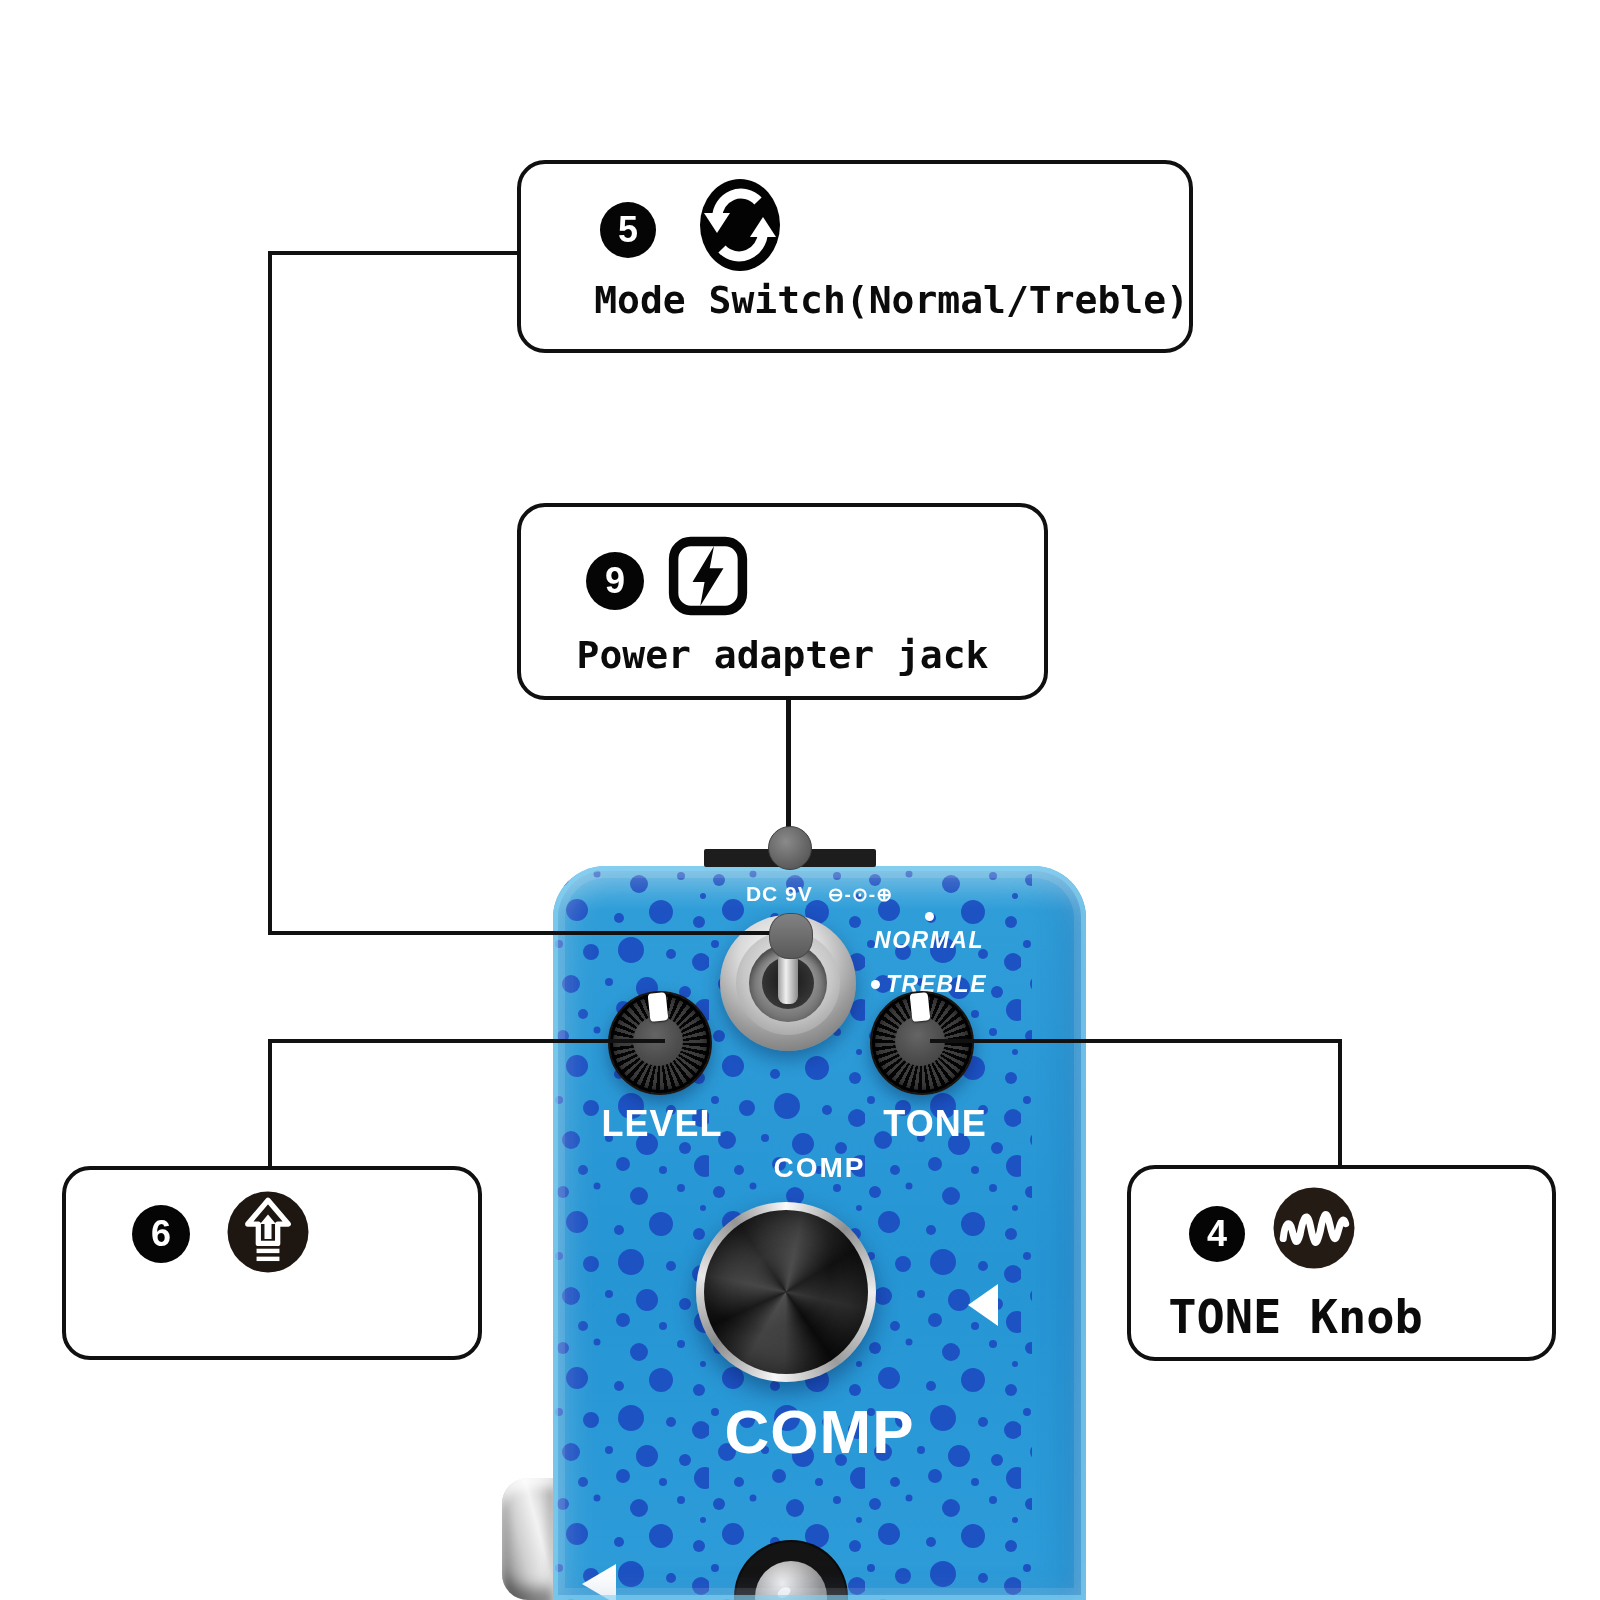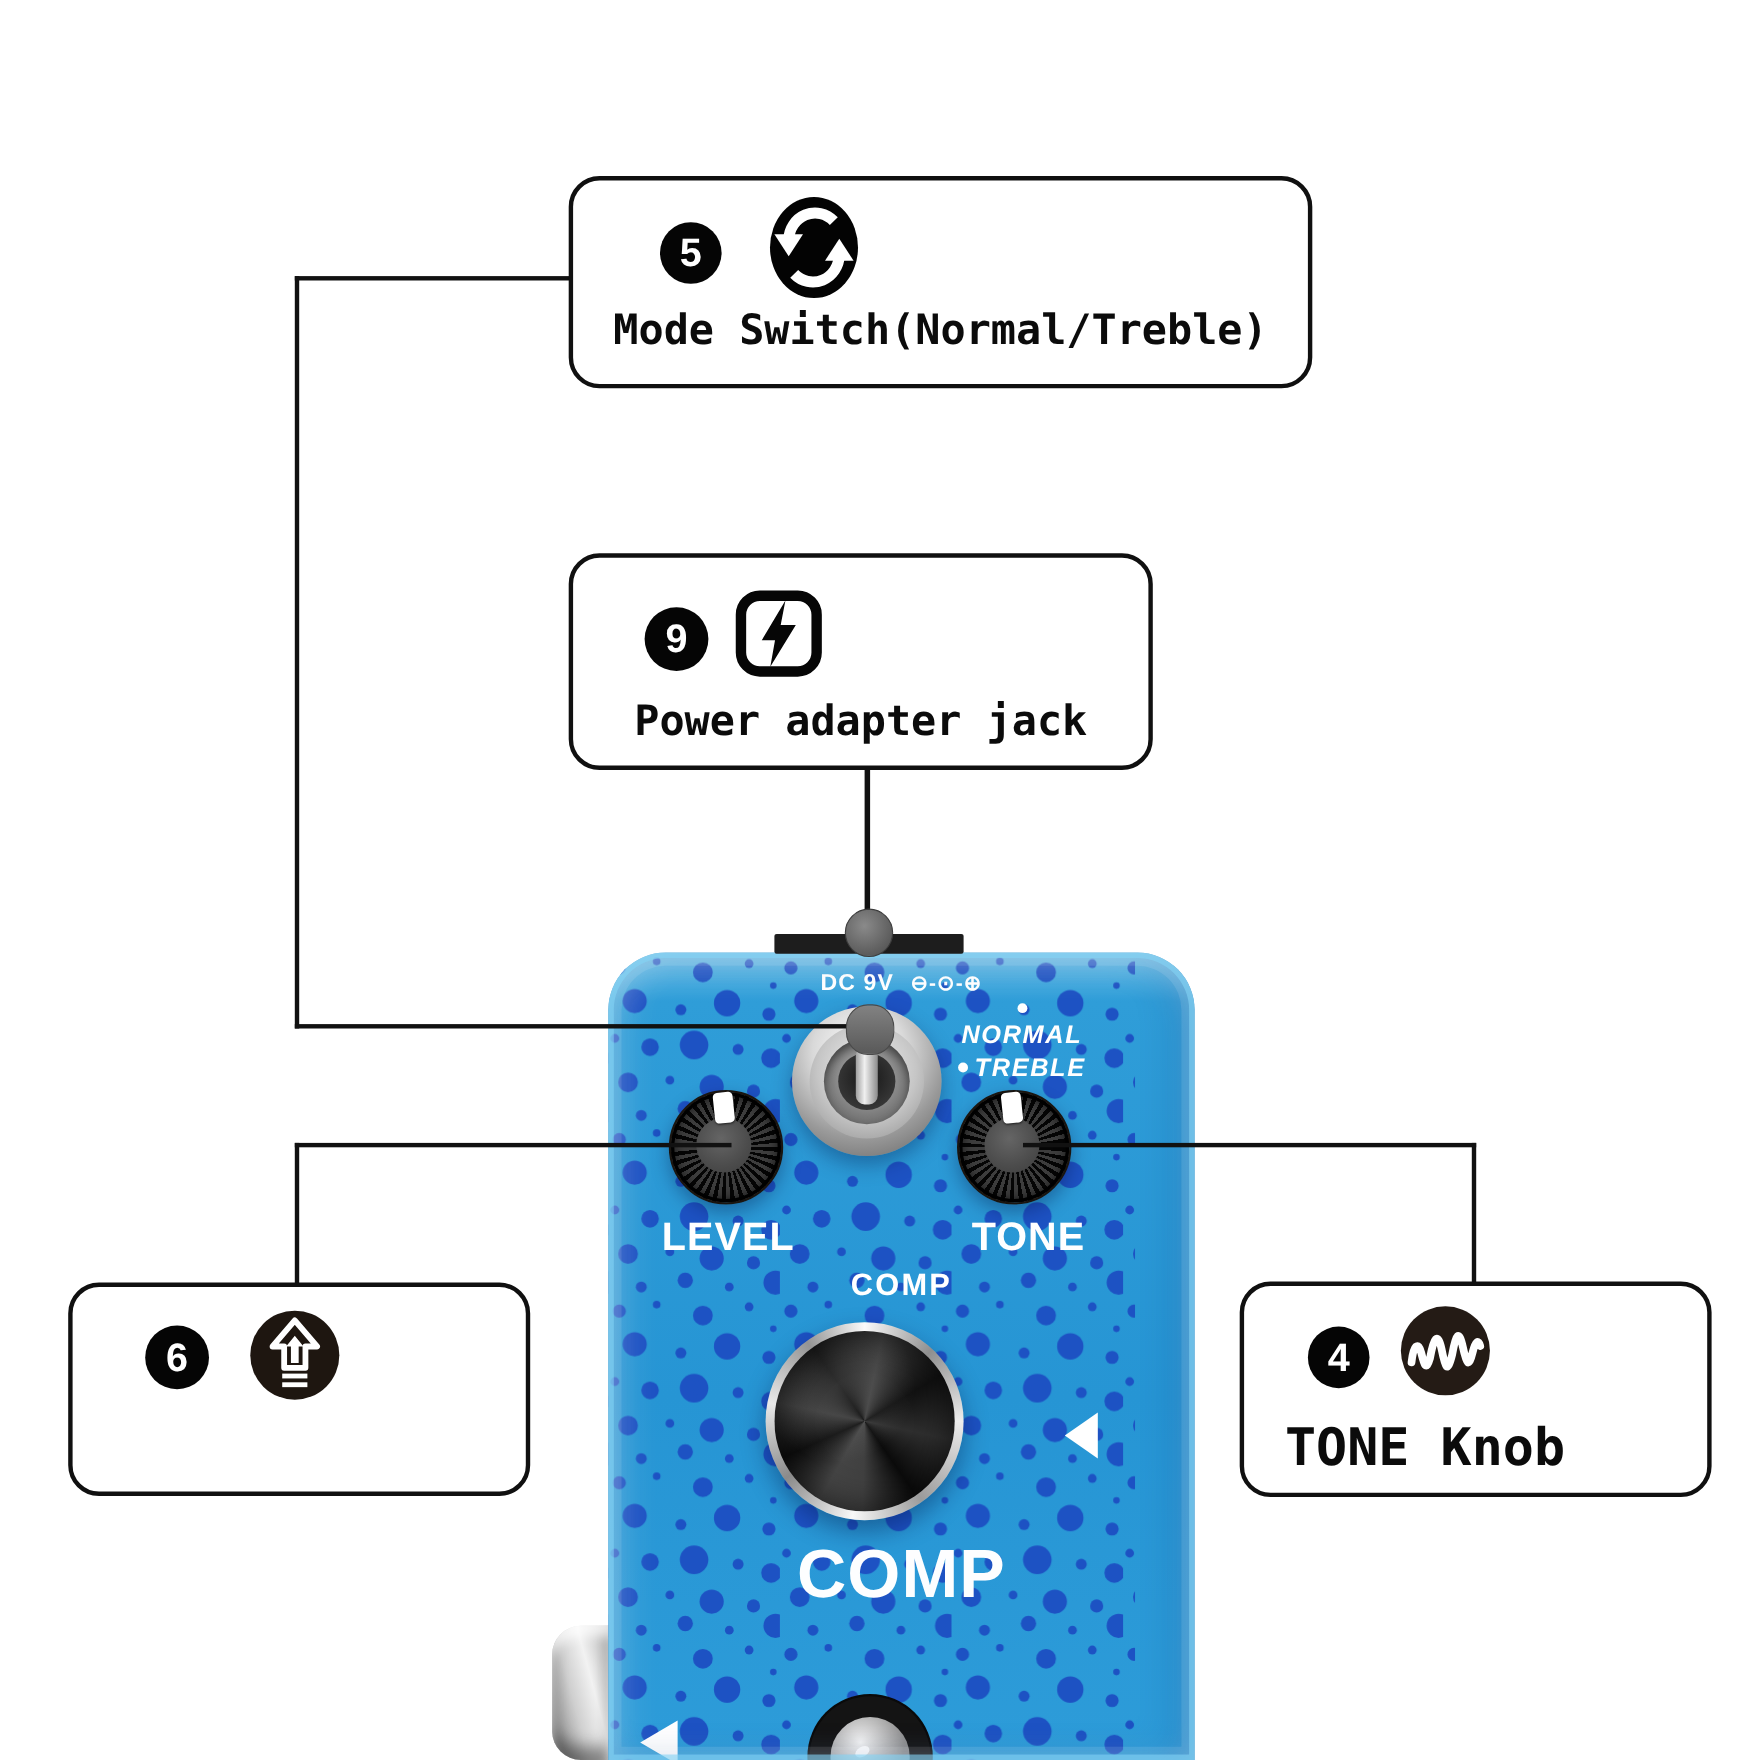--- a/index.html
+++ b/index.html
@@ -95,21 +95,21 @@
     <div class="pedal-text center-text" style="top:16px;font-weight:bold;font-size:21px;letter-spacing:1px;">
       <span>DC 9V</span>
       <span style="font-size:19px;margin-left:8px;">⊖-⊙-⊕</span>
     </div>
 
     <div class="pedal-text" style="left:318px;top:46px;font-size:23px;font-style:italic;font-weight:bold;letter-spacing:1.5px;">
       <div style="display:flex;align-items:center;gap:6px;flex-direction:column;">
         <span style="width:9px;height:9px;border-radius:50%;background:#fff;display:inline-block;"></span>
         <span>NORMAL</span>
       </div>
-      <div style="display:flex;align-items:center;gap:6px;margin-top:3px;">
+      <div style="display:flex;align-items:center;gap:6px;margin-top:17px;">
         <span style="width:9px;height:9px;border-radius:50%;background:#fff;display:inline-block;"></span>
         <span>TREBLE</span>
       </div>
     </div>
 
     <div class="circle" style="left:167px;top:49px;width:136px;height:136px;z-index:3;
          background:radial-gradient(circle at 45% 30%,#ffffff,#d9d9d9 35%,#9a9a9a 65%,#707070 90%,#5f5f5f);
          box-shadow:0 8px 18px rgba(0,20,70,.35);"></div>
     <div class="circle" style="left:183px;top:65px;width:104px;height:104px;z-index:3;
          background:radial-gradient(circle at 50% 40%,#f4f4f4,#c6c6c6 55%,#8f8f8f);"></div>
@@ -168,21 +168,21 @@
     <div class="badge" style="left:79px;top:38px;width:56px;height:56px;font-size:36px;">
       <span>5</span>
     </div>
     <svg class="box-icon" style="left:169px;top:11px;" width="100" height="100" viewBox="0 0 100 100">
       <ellipse cx="50" cy="50" rx="40" ry="46" fill="#030303"></ellipse>
       <path d="M68 26 A 24 25 0 0 0 27 43" fill="none" stroke="#ffffff" stroke-width="10"></path>
       <polygon points="14,38 40,38 27,58" fill="#ffffff"></polygon>
       <path d="M32 74 A 24 25 0 0 0 73 57" fill="none" stroke="#ffffff" stroke-width="10"></path>
       <polygon points="60,62 86,62 73,42" fill="#ffffff"></polygon>
     </svg>
-    <div class="box-label" style="top:114px;font-size:38px;">Mode Switch(Normal/Treble)</div>
+    <div class="box-label" style="top:114px;font-size:38px;text-align:right;">Mode Switch(Normal/Treble)</div>
   </div>
 
   <div class="box" style="left:517px;top:503px;width:523px;height:189px;">
     <div class="badge" style="left:65px;top:45px;width:58px;height:58px;font-size:36px;">
       <span>9</span>
     </div>
     <svg class="box-icon" style="left:144px;top:26px;" width="86" height="86" viewBox="0 0 100 100">
       <rect x="10" y="10" width="80" height="80" rx="20" fill="#ffffff" stroke="#060606" stroke-width="11"></rect>
       <polygon points="57,15 32,57 46,57 41,85 68,41 52,41" fill="#060606"></polygon>
     </svg>

